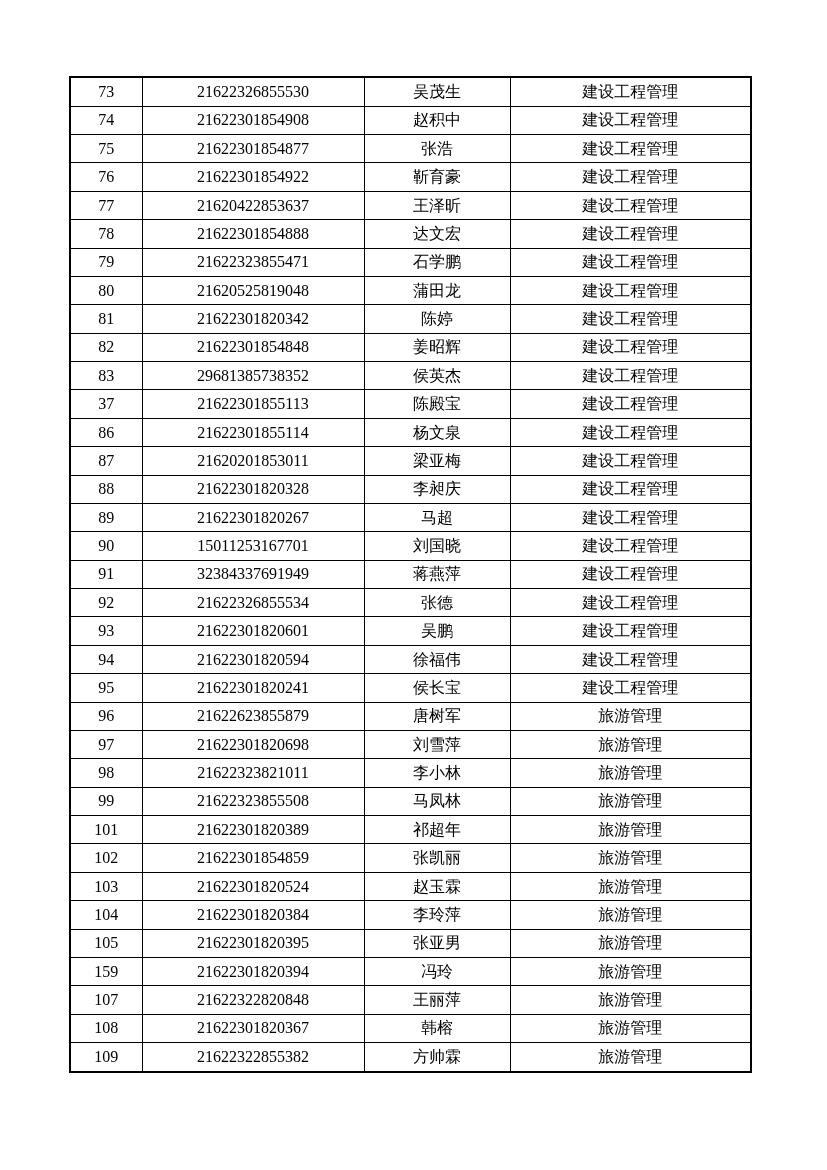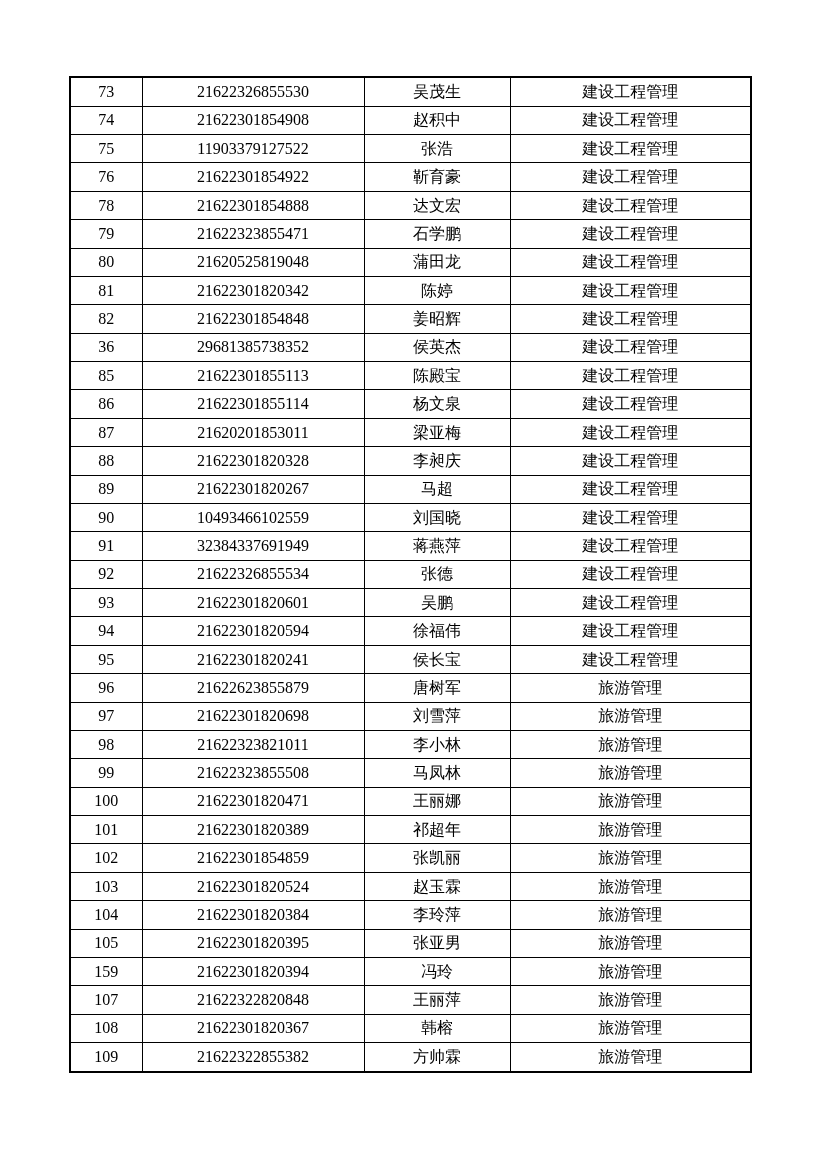--- a/index.html
+++ b/index.html
@@ -68,32 +68,38 @@
 
   <tr>
     <td>74</td>
     <td>21622301854908</td>
     <td>赵积中</td>
     <td>建设工程管理</td>
   </tr>
 
   <tr>
     <td>75</td>
-    <td>11903379127522</td>
+    <td>21622301854877</td>
     <td>张浩</td>
     <td>建设工程管理</td>
   </tr>
 
   <tr>
     <td>76</td>
     <td>21622301854922</td>
     <td>靳育豪</td>
     <td>建设工程管理</td>
   </tr>
 
+  <tr>
+    <td>77</td>
+    <td>21620422853637</td>
+    <td>王泽昕</td>
+    <td>建设工程管理</td>
+  </tr>
 
   <tr>
     <td>78</td>
     <td>21622301854888</td>
     <td>达文宏</td>
     <td>建设工程管理</td>
   </tr>
 
   <tr>
     <td>79</td>
@@ -117,29 +123,29 @@
   </tr>
 
   <tr>
     <td>82</td>
     <td>21622301854848</td>
     <td>姜昭辉</td>
     <td>建设工程管理</td>
   </tr>
 
   <tr>
-    <td>36</td>
+    <td>83</td>
     <td>29681385738352</td>
     <td>侯英杰</td>
     <td>建设工程管理</td>
   </tr>
 
 
   <tr>
-    <td>85</td>
+    <td>37</td>
     <td>21622301855113</td>
     <td>陈殿宝</td>
     <td>建设工程管理</td>
   </tr>
 
   <tr>
     <td>86</td>
     <td>21622301855114</td>
     <td>杨文泉</td>
     <td>建设工程管理</td>
@@ -161,21 +167,21 @@
 
   <tr>
     <td>89</td>
     <td>21622301820267</td>
     <td>马超</td>
     <td>建设工程管理</td>
   </tr>
 
   <tr>
     <td>90</td>
-    <td>10493466102559</td>
+    <td>15011253167701</td>
     <td>刘国晓</td>
     <td>建设工程管理</td>
   </tr>
 
   <tr>
     <td>91</td>
     <td>32384337691949</td>
     <td>蒋燕萍</td>
     <td>建设工程管理</td>
   </tr>
@@ -229,26 +235,20 @@
     <td>旅游管理</td>
   </tr>
 
   <tr>
     <td>99</td>
     <td>21622323855508</td>
     <td>马凤林</td>
     <td>旅游管理</td>
   </tr>
 
-  <tr>
-    <td>100</td>
-    <td>21622301820471</td>
-    <td>王丽娜</td>
-    <td>旅游管理</td>
-  </tr>
 
   <tr>
     <td>101</td>
     <td>21622301820389</td>
     <td>祁超年</td>
     <td>旅游管理</td>
   </tr>
 
   <tr>
     <td>102</td>

